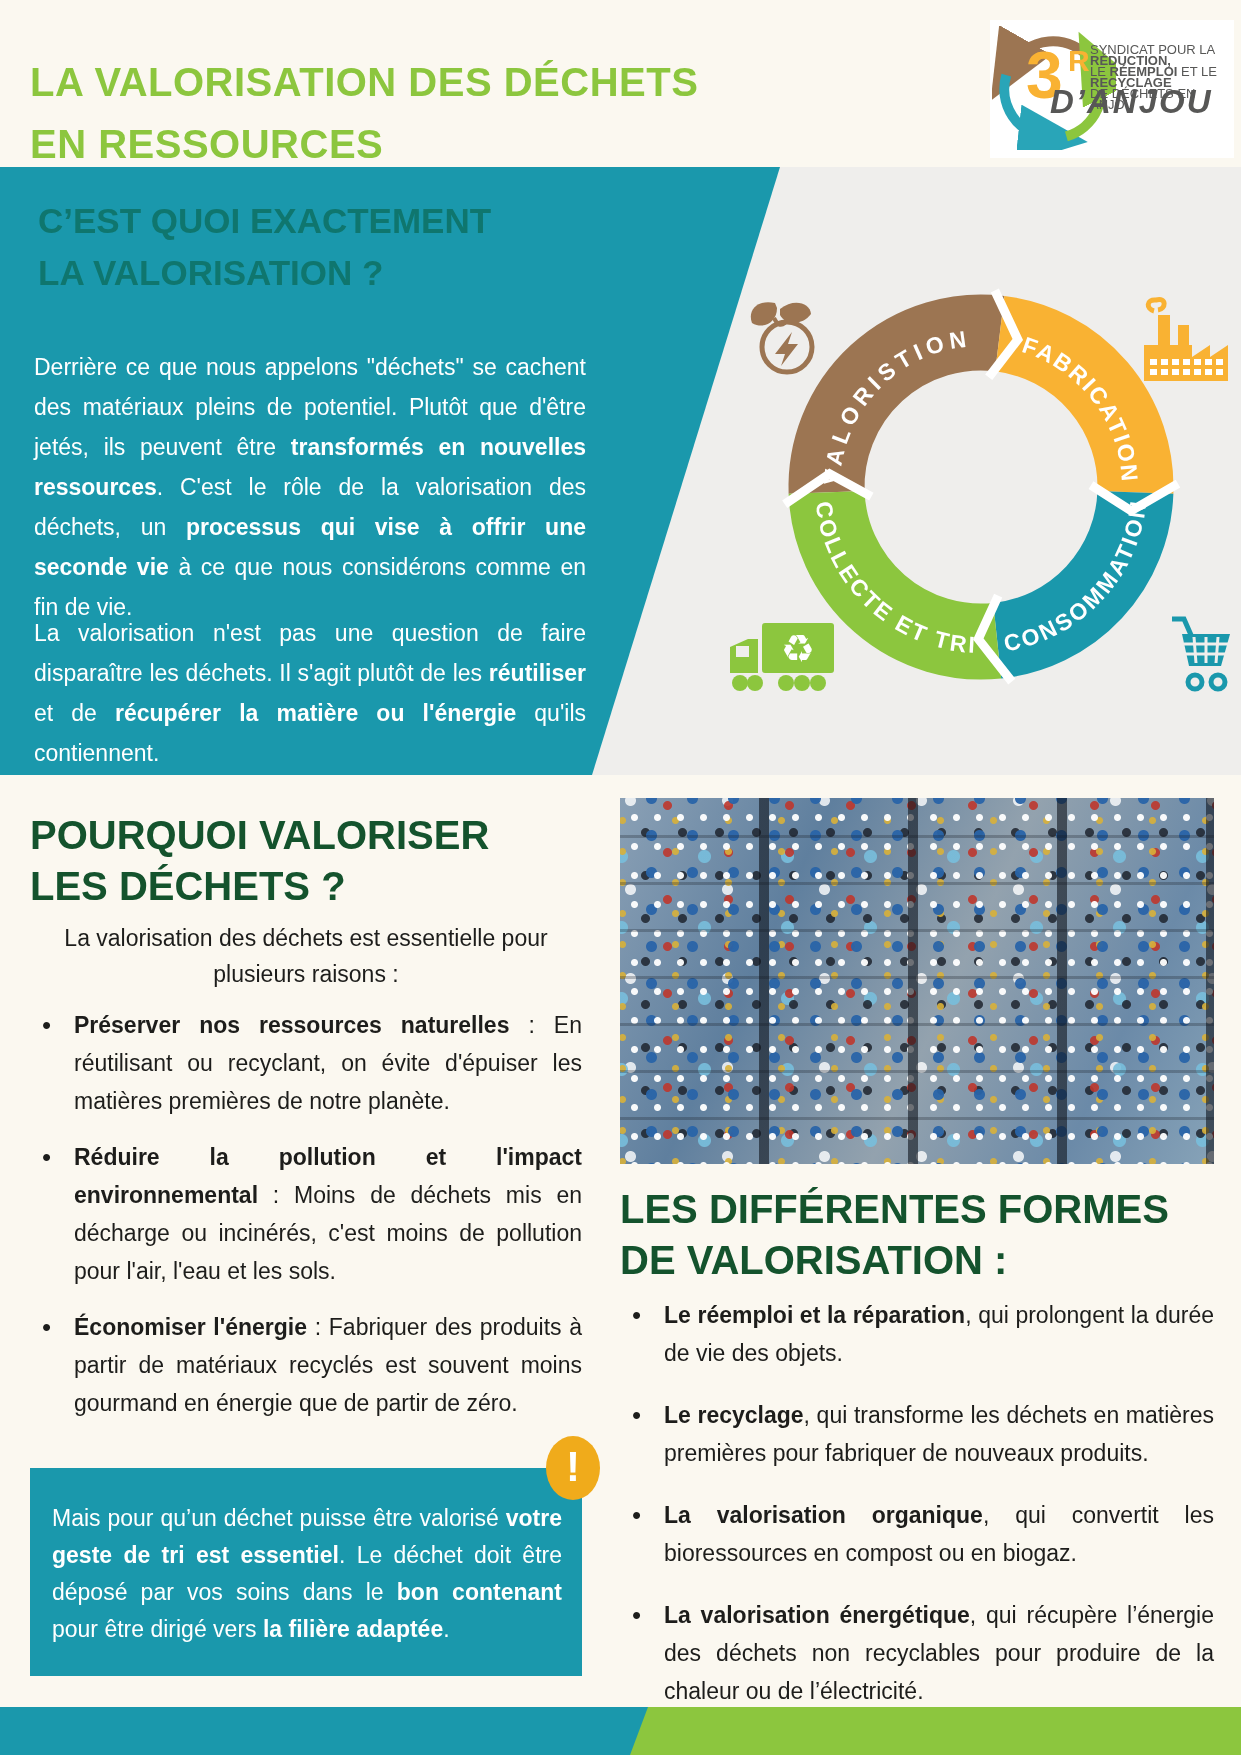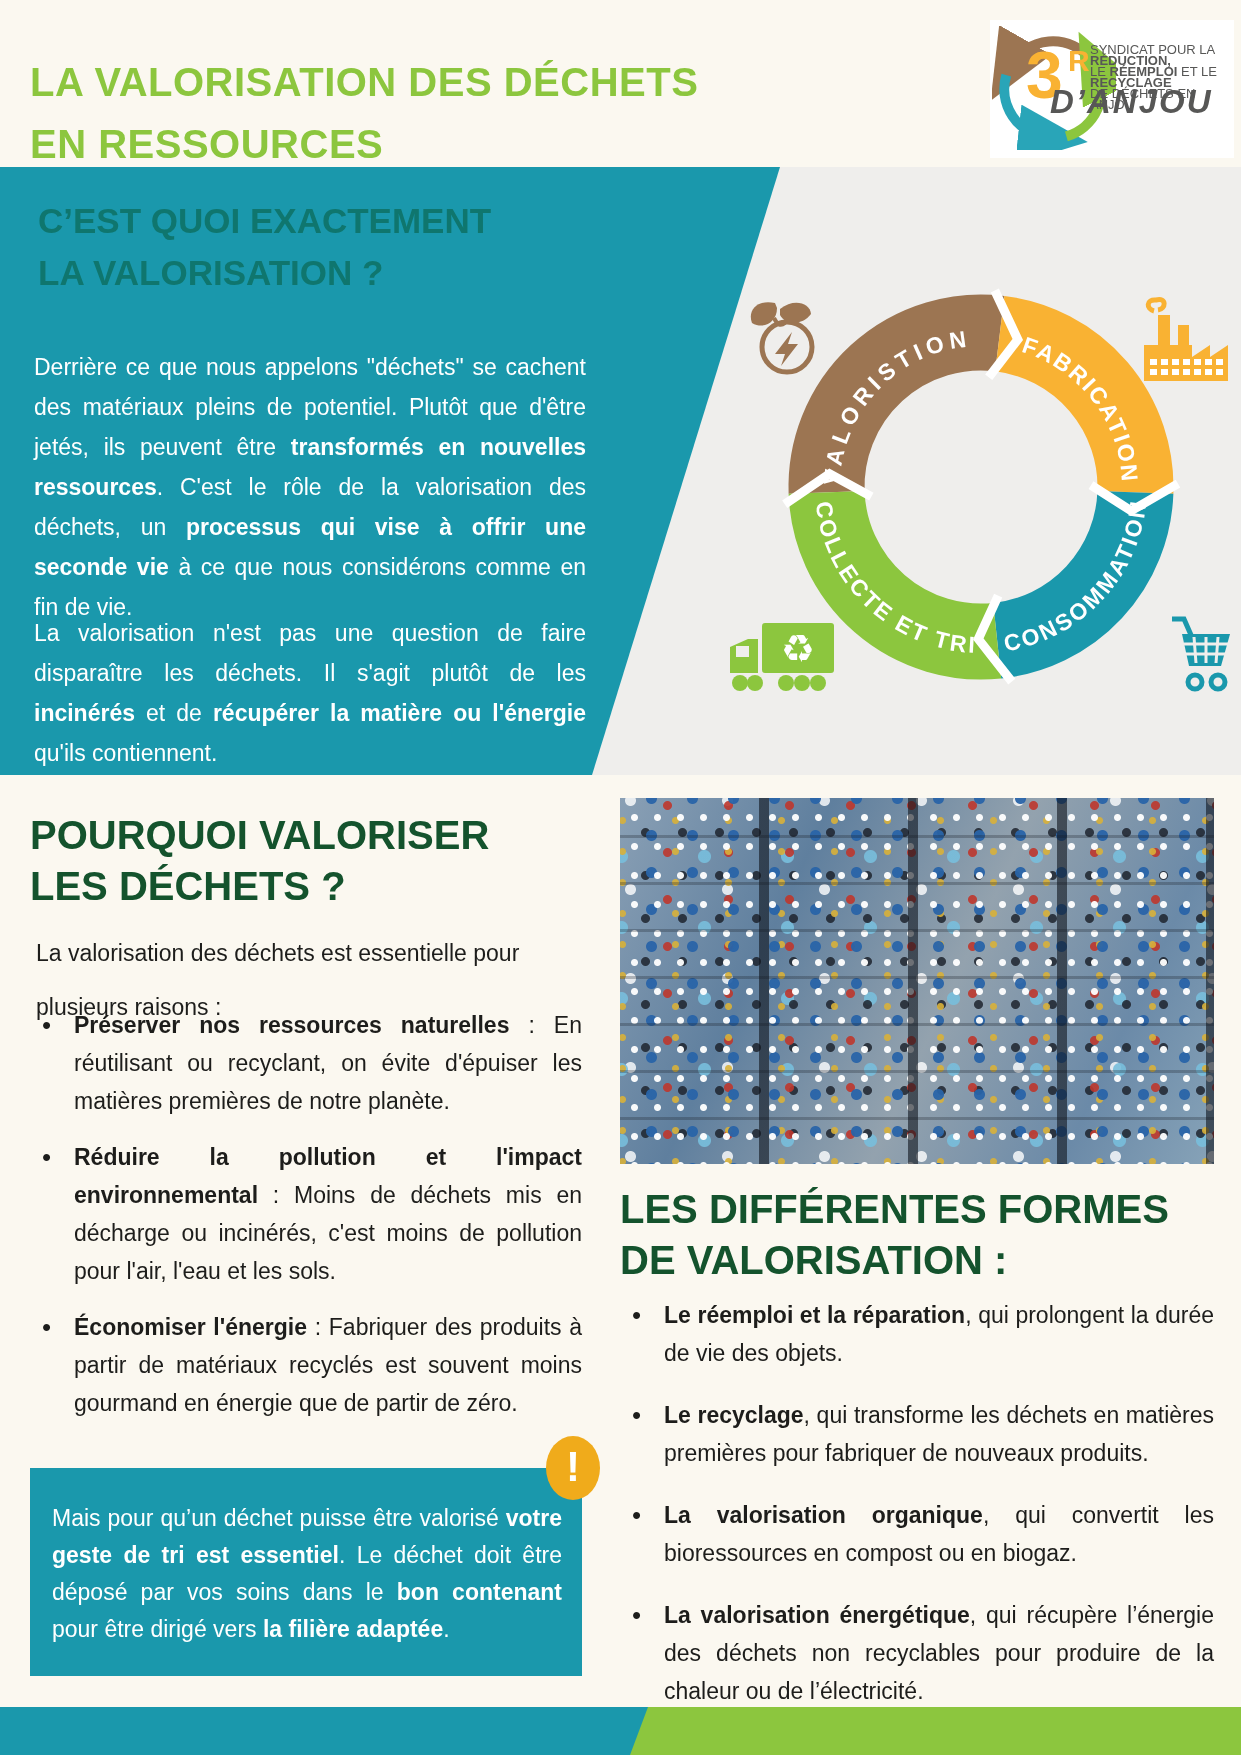--- a/index.html
+++ b/index.html
@@ -29,22 +29,22 @@
     color:#fff;text-align:justify;}
   #teal-par-1{top:176px;}
   #teal-par-2{top:442px;}
   #cycle-svg{position:absolute;left:781px;top:120px;}
   .ring-label{font-family:"Liberation Sans",sans-serif;font-weight:700;fill:#ffffff;font-size:23px;}
   .band-icon{position:absolute;}
   
   .green-h2{position:absolute;left:30px;margin:0;font-size:40px;line-height:51px;
     font-weight:800;color:#14532d;}
   #h2-pourquoi{top:810px;width:580px;}
-  #intro-left{position:absolute;left:30px;top:920px;width:552px;margin:6px;
-    font-size:23px;line-height:54px;text-align:left;}
+  #intro-left{position:absolute;left:30px;top:920px;width:552px;margin:0;
+    font-size:23px;line-height:36px;text-align:center;}
   .bullets{position:absolute;list-style:none;margin:0;padding:0;font-size:23px;line-height:38px;}
   .bullets li{position:relative;padding-left:44px;text-align:justify;}
   .bullets li::before{content:"\2022";position:absolute;left:12px;top:0;font-size:26px;}
   #bullets-left{left:30px;top:1006px;width:552px;}
   #bullets-left li{margin-bottom:18px;}
   #bullets-right{left:620px;top:1296px;width:594px;}
   #bullets-right li{margin-bottom:24px;}
   
   #callout{position:absolute;left:30px;top:1468px;width:552px;box-sizing:border-box;
     background:#1a98ac;color:#fff;padding:32px 20px 28px 22px;
@@ -115,21 +115,21 @@
   </div>
 
   <div id="band">
     <div id="teal-shape"></div>
 
     <h2>
       <div>C’EST QUOI EXACTEMENT</div>
       <div>LA VALORISATION ?</div>
     </h2>
     <p class="teal-par" id="teal-par-1"><span>Derrière ce que nous appelons "déchets" se cachent des matériaux pleins de potentiel. Plutôt que d'être jetés, ils peuvent être </span><span class="b">transformés en nouvelles ressources</span><span>. C'est le rôle de la valorisation des déchets, un </span><span class="b">processus qui vise à offrir une seconde vie</span><span> à ce que nous considérons comme en fin de vie.</span></p>
-    <p class="teal-par" id="teal-par-2"><span>La valorisation n'est pas une question de faire disparaître les déchets. Il s'agit plutôt de les </span><span class="b">incinérés</span><span> et de </span><span class="b">récupérer la matière ou l'énergie</span><span> qu'ils contiennent.</span></p>
+    <p class="teal-par" id="teal-par-2"><span>La valorisation n'est pas une question de faire disparaître les déchets. Il s'agit plutôt de les </span><span class="b">réutiliser</span><span> et de </span><span class="b">récupérer la matière ou l'énergie</span><span> qu'ils contiennent.</span></p>
 
     <svg id="cycle-svg" width="400" height="400" viewBox="0 0 400 400">
       <path d="M45.6,205.4 A154.5,154.5 0 0 1 218.8,46.6" fill="none" stroke="#9c7552" stroke-width="76"></path>
       <path d="M218.8,46.6 A154.5,154.5 0 0 1 354.4,205.4" fill="none" stroke="#f9b233" stroke-width="76"></path>
       <path d="M354.4,205.4 A154.5,154.5 0 0 1 216.2,353.7" fill="none" stroke="#1a98ac" stroke-width="76"></path>
       <path d="M216.2,353.7 A154.5,154.5 0 0 1 45.6,205.4" fill="none" stroke="#8cc63e" stroke-width="76"></path>
       <g stroke="#ffffff" stroke-width="9" fill="none">
         <path d="M213.8,3.5 L236.8,52.5 L207.7,90.3"></path>
         <path d="M397,196.6 L350.1,223.8 L310,198.1"></path>
         <path d="M230.8,394.6 L197.3,352 L217.2,308.6"></path>

